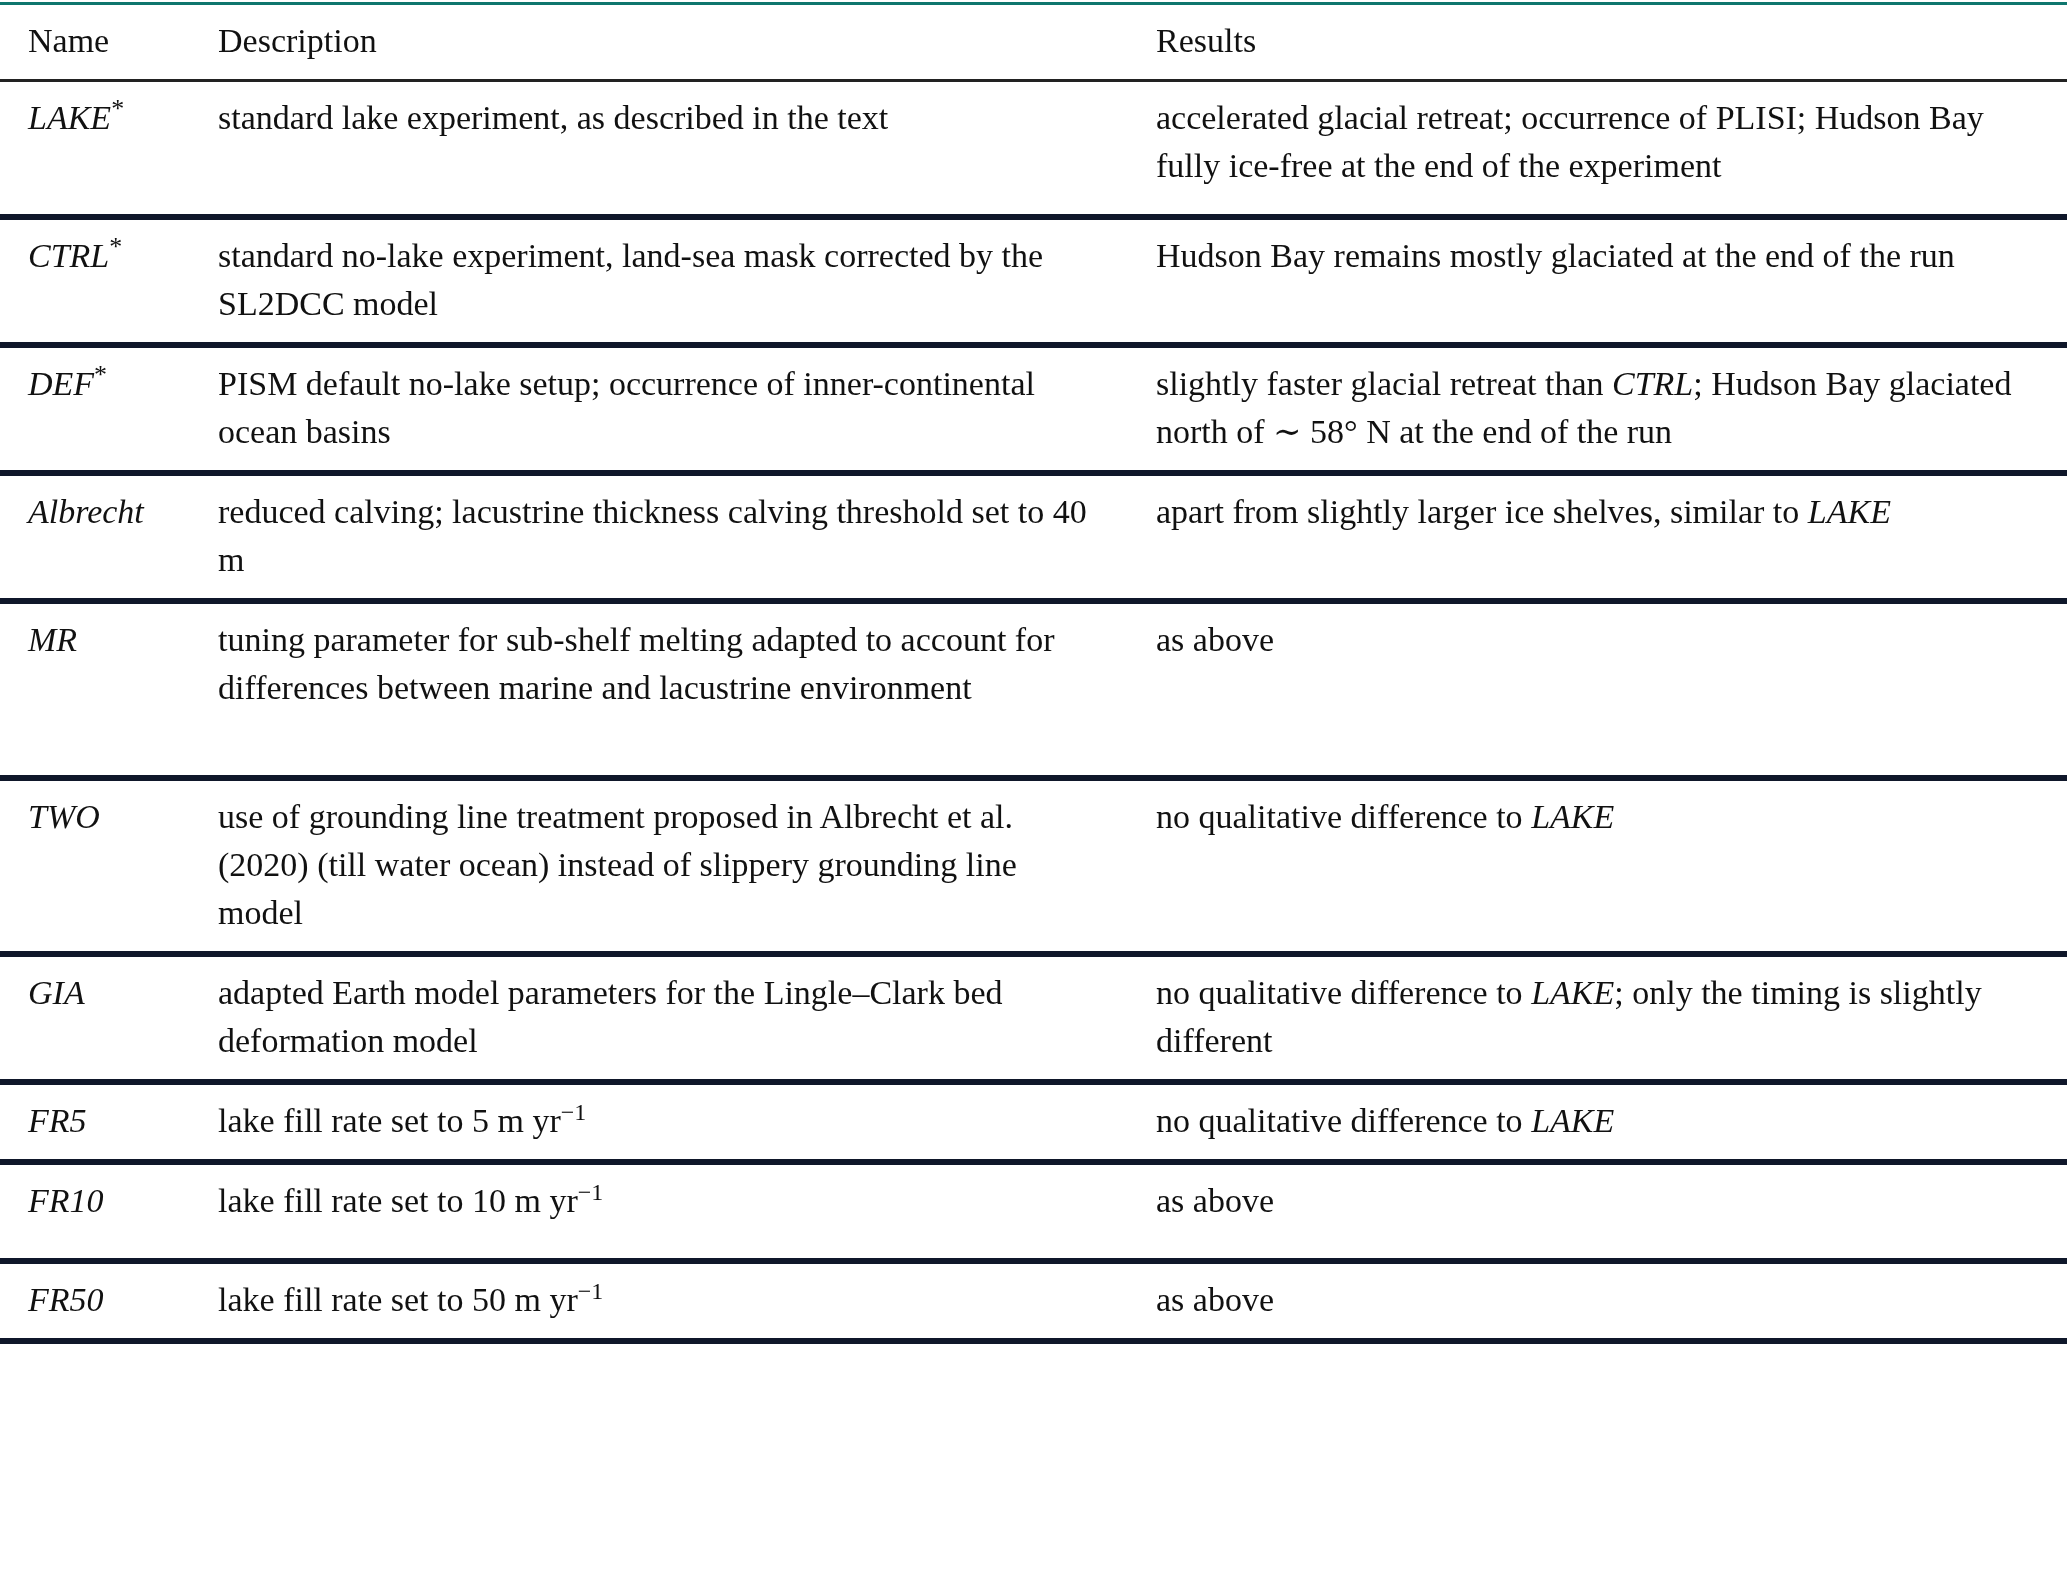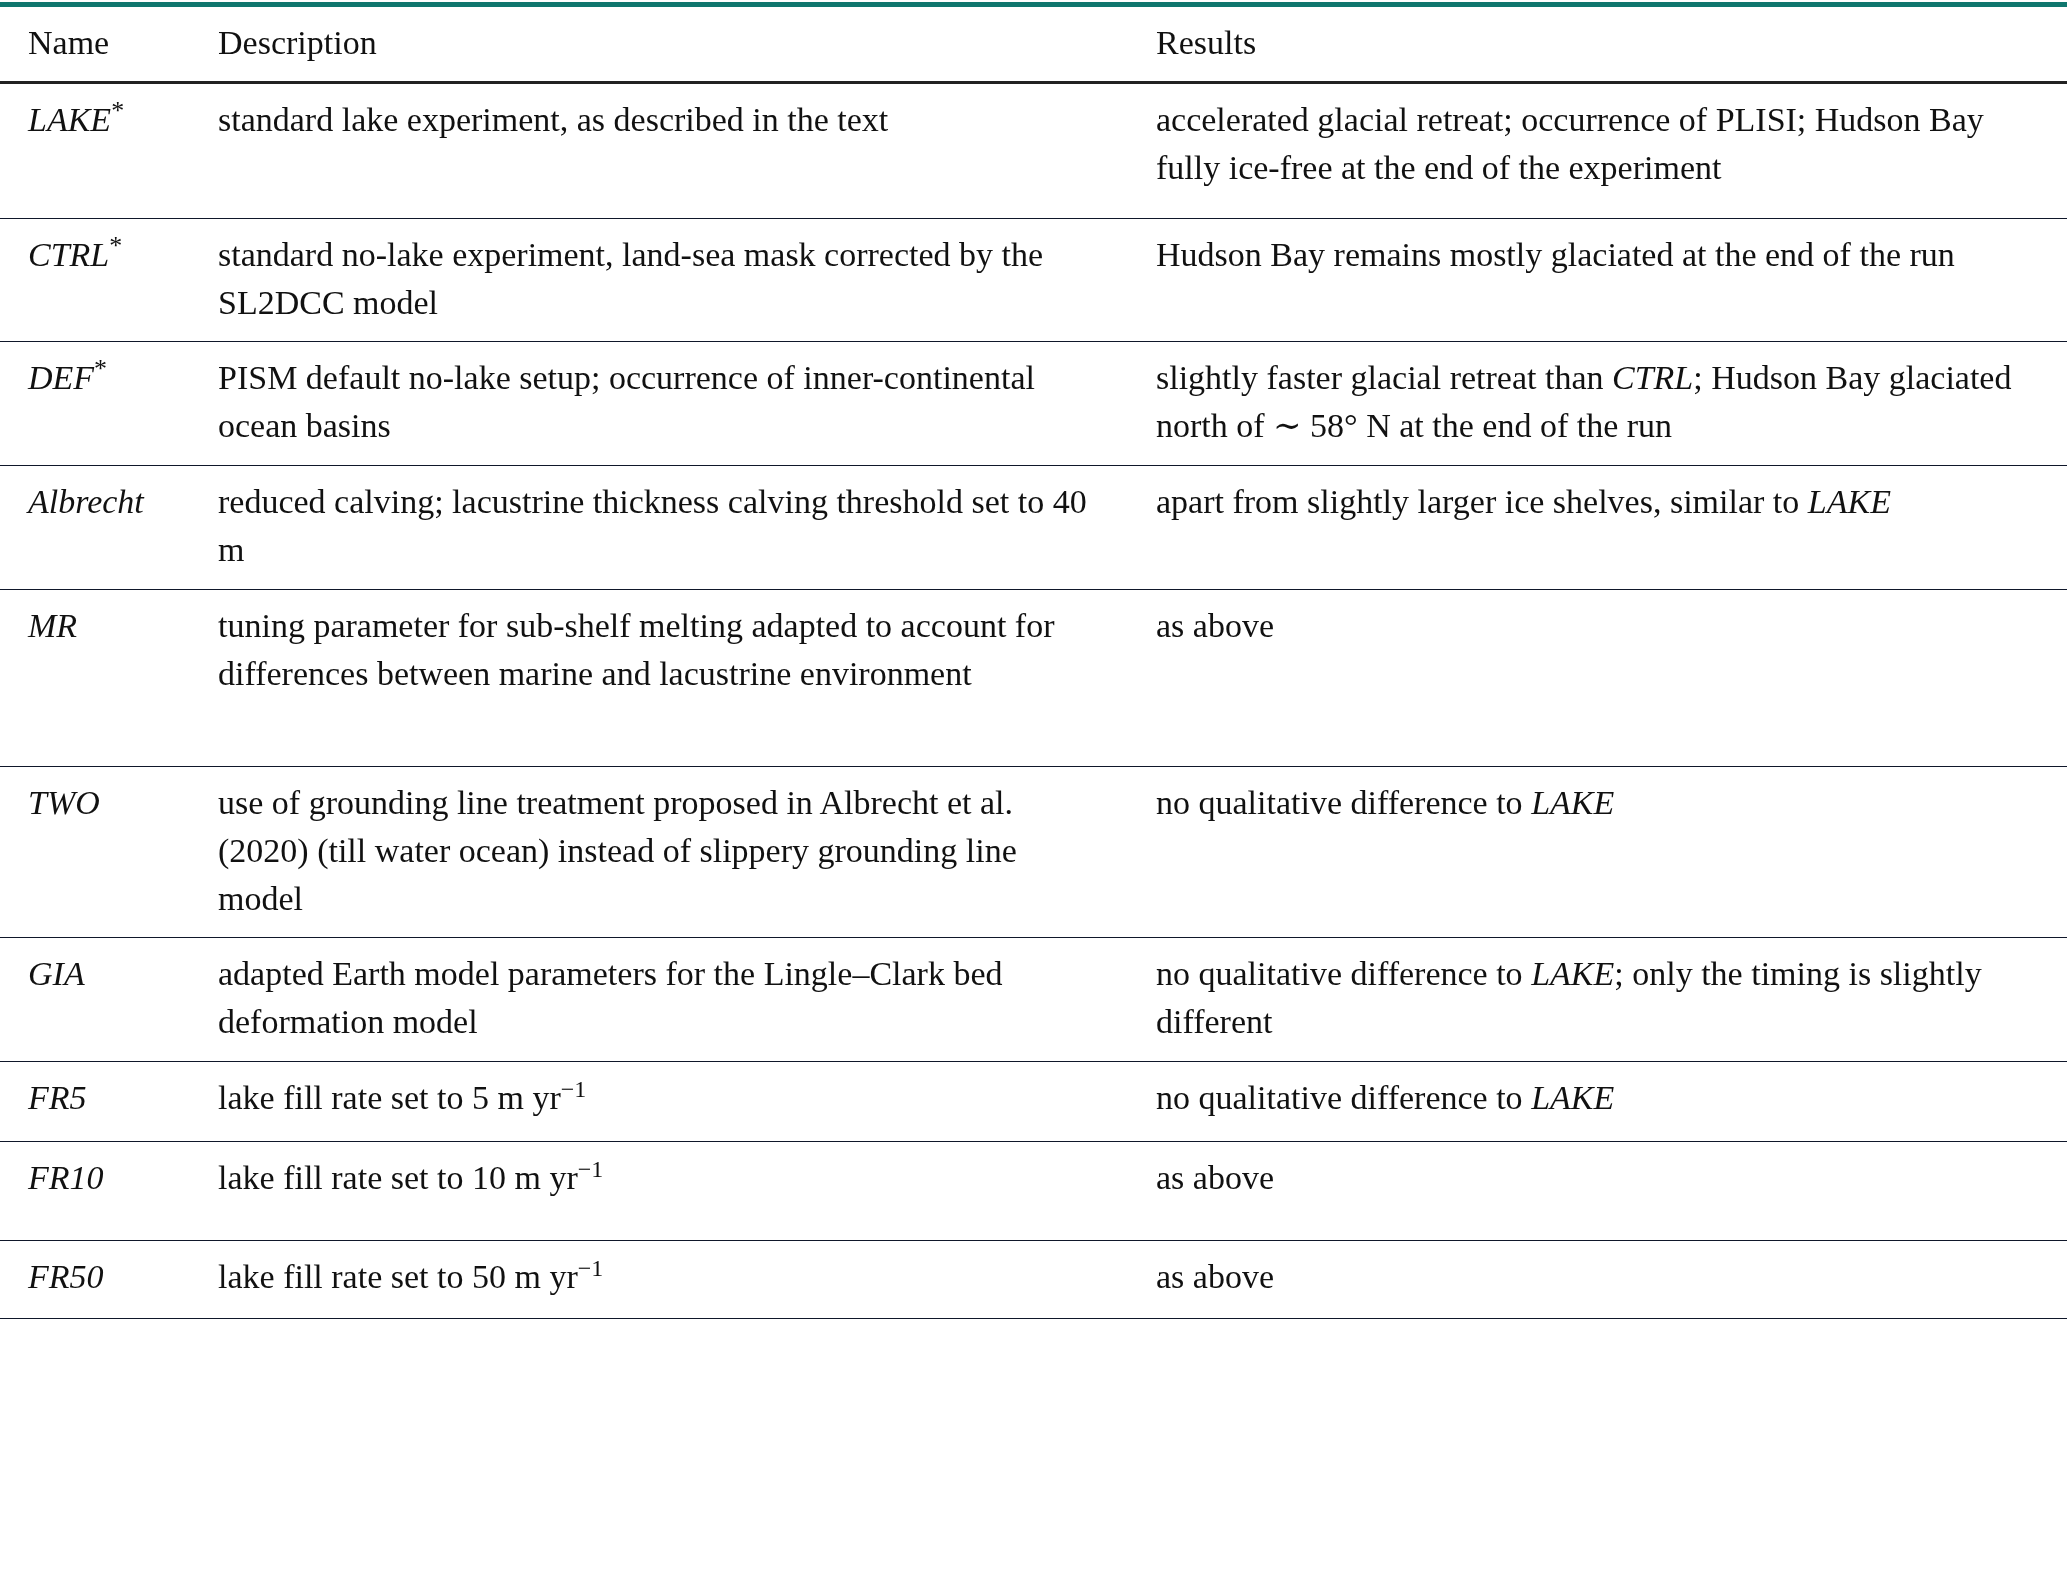--- a/index.html
+++ b/index.html
@@ -24,25 +24,25 @@
       line-height: 48px;
     }
     table.exp-table th,
     table.exp-table td {
       vertical-align: top;
       text-align: left;
       font-weight: normal;
       padding: 12px 0 14px 0;
     }
     table.exp-table thead tr {
-      border-top: 5px solid #0f766e;
+      border-top: 3px solid #0f766e;
       border-bottom: 3px solid #222222;
     }
     table.exp-table tbody tr {
-      border-bottom: 1px solid #0f172a;
+      border-bottom: 6px solid #0f172a;
     }
     .col-name { width: 218px; padding-left: 28px !important; box-sizing: border-box; }
     .col-desc { width: 938px; padding-right: 52px !important; box-sizing: border-box; }
     .col-res  { width: 911px; padding-right: 22px !important; box-sizing: border-box; margin-left: 30px; }
     td.col-desc, td.col-res { text-align: justify; }
     .exp-name { font-style: italic; }
     .asterisk { font-style: normal; vertical-align: super; font-size: 26px; line-height: 0; }
     .it { font-style: italic; }
     sup.unit-exp { font-size: 24px; line-height: 0; vertical-align: super; }
   </style>

